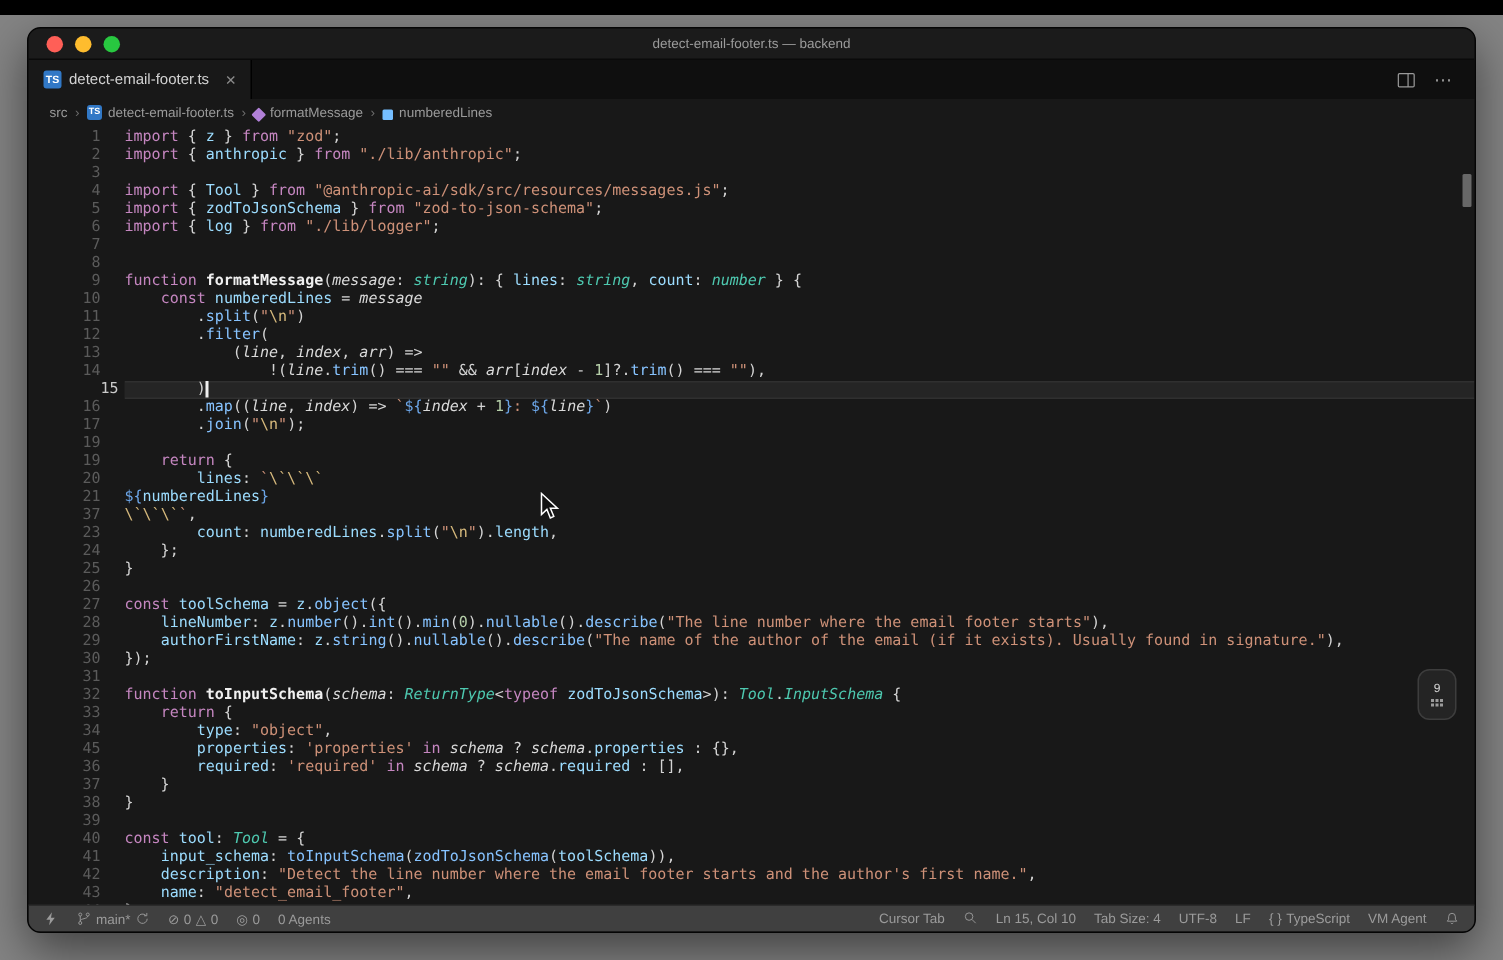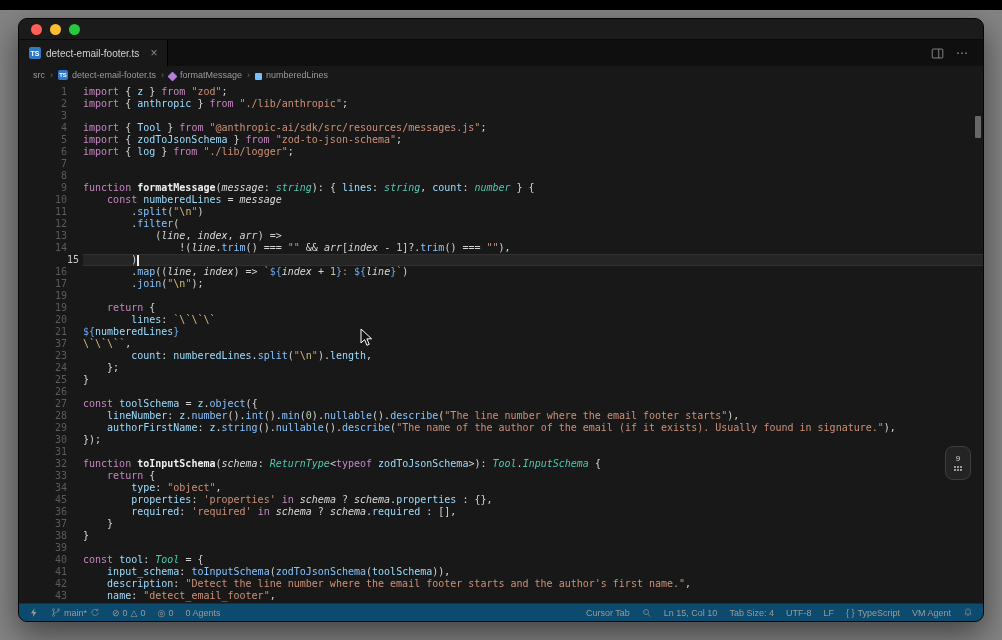--- a/index.html
+++ b/index.html
@@ -72,43 +72,44 @@
 
   .floating-widget { position:absolute; right:12px; top:362px; width:26px; height:34px;
                      background:#242424; border:1px solid #3d3d3d; border-radius:8px;
                      display:flex; flex-direction:column; align-items:center; justify-content:center; gap:3px; }
   .fw-badge { font-size:8px; color:#d8d8d8; line-height:1; }
   .fw-grid { width:8px; height:5px; position:relative; }
   .fw-grid::before { content:""; position:absolute; left:0; top:0; width:2px; height:2px; background:#9a9a9a;
                      box-shadow:3px 0 0 #9a9a9a, 6px 0 0 #9a9a9a, 0 3px 0 #9a9a9a, 3px 3px 0 #9a9a9a, 6px 3px 0 #9a9a9a; }
 
   
-  .statusbar { flex:0 0 18px; background:#0c4a6e; border-top:1px solid #2b2b2b;
+  .statusbar { flex:0 0 18px; background:#404040; border-top:1px solid #2b2b2b;
                display:flex; align-items:center; font-size:9px; color:#9b9b9b;
                padding:0 10px; gap:12px; }
   .sb-item { display:flex; align-items:center; gap:3px; white-space:nowrap; }
-  .sb-right { margin-left:auto; display:flex; align-items:center; gap:12px; }
+  .sb-right { margin-left:auto; display:flex; align-items:flex-start; gap:12px; }
   .sb-glyph { font-size:9px; }
   .statusbar svg { display:block; }
 
   .mouse-cursor { position:absolute; left:360px; top:328px; z-index:50; }
 </style>
 </head>
 <body>
 
 <div class="top-strip"></div>
 
 <div class="window">
 
   <div class="titlebar">
     <div class="lights">
       <span class="light" style="background: rgb(255, 95, 87);"></span>
       <span class="light" style="background: rgb(254, 188, 46);"></span>
       <span class="light" style="background: rgb(40, 200, 64);"></span>
     </div>
+    <div class="win-title">detect-email-footer.ts — backend</div>
   </div>
 
   <div class="tabbar">
     <div class="tab">
       <span class="ts-badge" style="background: rgb(49, 120, 198);">TS</span>
       <span>detect-email-footer.ts</span>
       <span class="tab-close">×</span>
     </div>
     <div class="tab-actions">
       <span>

